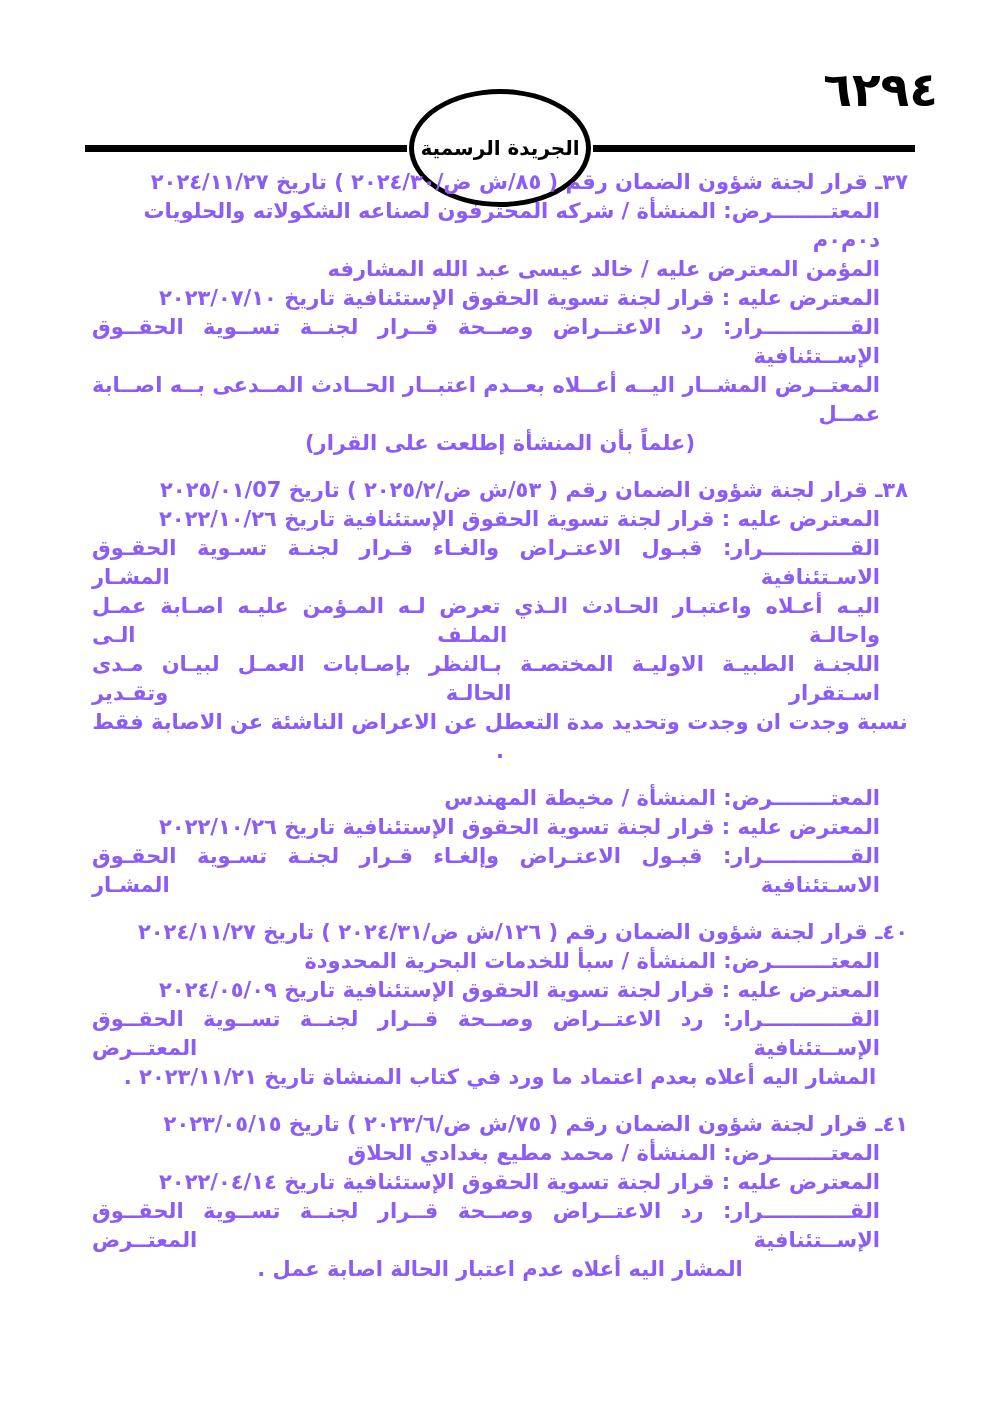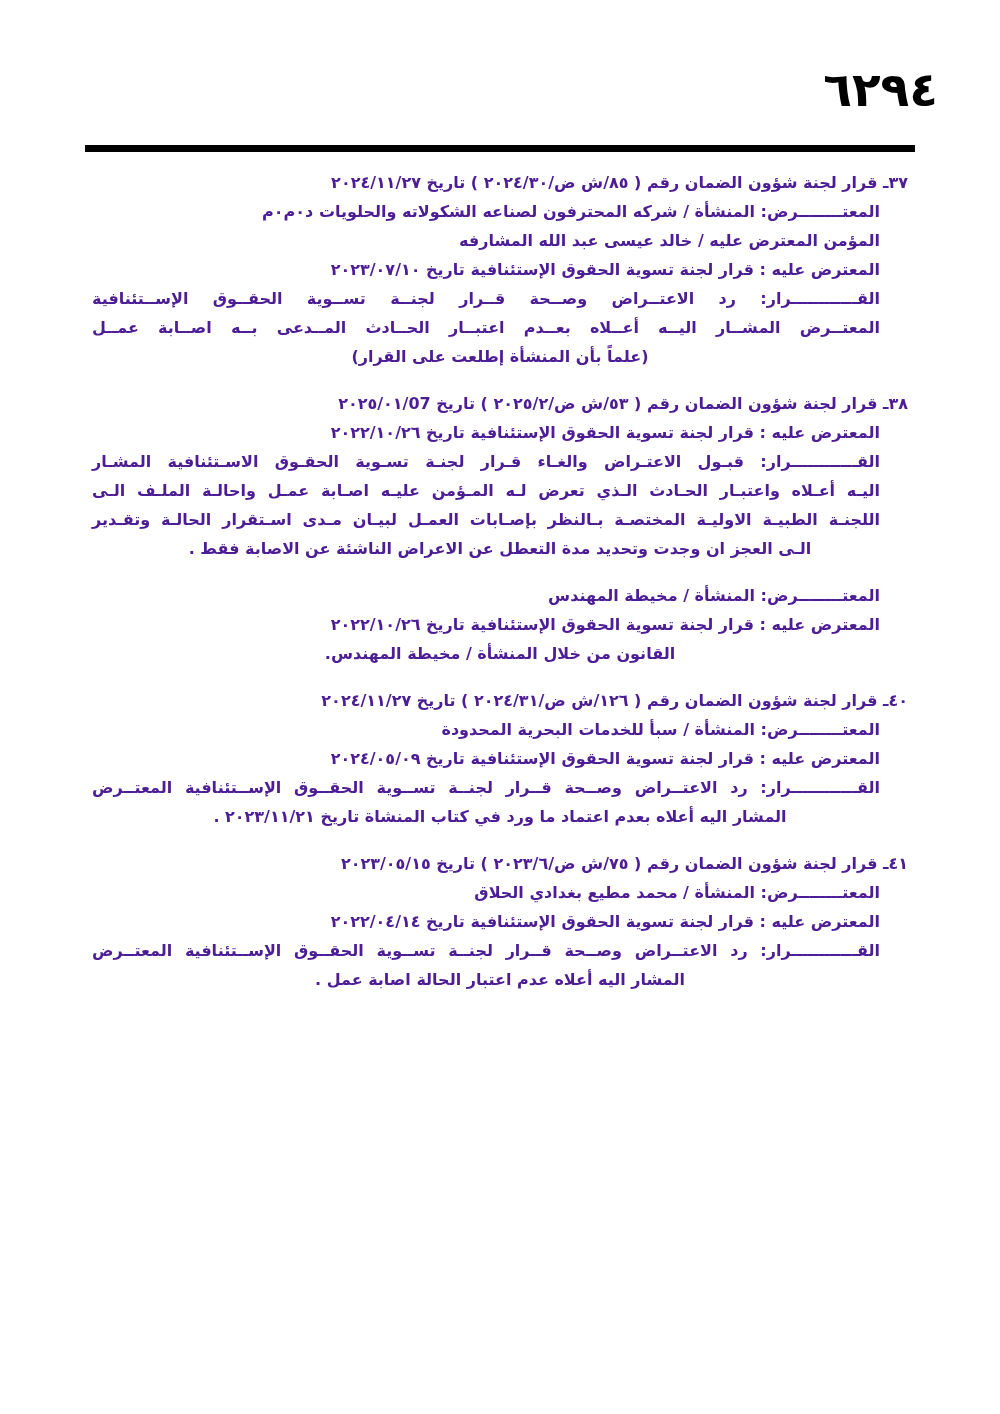--- a/index.html
+++ b/index.html
@@ -65,65 +65,68 @@
     position: absolute;
     top: 168px;
     right: 92px;
     left: 92px;
     direction: rtl;
   }
   .item {
     margin-bottom: 18px;
   }
   .line {
-    font-size: 16px;
+    font-size: 21px;
     line-height: 29px;
     font-weight: 700;
     white-space: normal;
-    color: #4c1d95;
+    color: #8b5cf6;
   }
   .a-first   { text-align: right; }
   .a-right   { text-align: right; padding-right: 28px; }
   .a-justify { text-align: justify; text-align-last: justify; padding-right: 28px; }
   .a-center  { text-align: center; }
 </style>
 </head>
 <body>
 
 <div class="page">
 
   <div class="page-number">٦٢٩٤</div>
 
   <div class="divider">
     <div class="rule"></div>
+    <div class="banner-ellipse">
+      <div class="banner-title">الجريدة الرسمية</div>
+    </div>
     <div class="rule"></div>
   </div>
 
   <div class="content">
       <div class="item">
         <div class="line a-first">٣٧ـ قرار لجنة شؤون الضمان رقم ( ٨٥/ش ض/٢٠٢٤/٣٠ ) تاريخ ٢٠٢٤/١١/٢٧</div>
         <div class="line a-right">المعتــــــــرض:  المنشأة / شركه المحترفون لصناعه الشكولاته والحلويات د٠م٠م</div>
         <div class="line a-right">المؤمن المعترض عليه / خالد عيسى عبد الله المشارفه</div>
         <div class="line a-right">المعترض عليه : قرار لجنة تسوية الحقوق الإستئنافية تاريخ ٢٠٢٣/٠٧/١٠</div>
         <div class="line a-justify">القــــــــــــرار: رد الاعتــراض وصــحة قــرار لجنــة تســوية الحقــوق الإســتئنافية</div>
         <div class="line a-justify">المعتــرض المشــار اليــه أعــلاه بعــدم اعتبــار الحــادث المــدعى بــه اصــابة عمــل</div>
         <div class="line a-center">(علماً بأن المنشأة إطلعت على القرار)</div>
       </div>
       <div class="item">
         <div class="line a-first">٣٨ـ قرار لجنة شؤون الضمان رقم ( ٥٣/ش ض/٢٠٢٥/٢ ) تاريخ ٢٠٢٥/٠١/07</div>
         <div class="line a-right">المعترض عليه : قرار لجنة تسوية الحقوق الإستئنافية تاريخ ٢٠٢٢/١٠/٢٦</div>
         <div class="line a-justify">القــــــــــــرار: قبـول الاعتـراض والغـاء قـرار لجنـة تسـوية الحقـوق الاسـتئنافية المشـار</div>
         <div class="line a-justify">اليـه أعـلاه واعتبـار الحـادث الـذي تعرض لـه المـؤمن عليـه اصـابة عمـل واحالـة الملـف الـى</div>
         <div class="line a-justify">اللجنـة الطبيـة الاوليـة المختصـة بـالنظر بإصـابات العمـل لبيـان مـدى اسـتقرار الحالـة وتقـدير</div>
-        <div class="line a-center">الـى العجز ان وجدت وتحديد مدة التعطل عن الاعراض الناشئة عن الاصابة فقط .</div>
+        <div class="line a-center">نسبة وجدت ان وجدت وتحديد مدة التعطل عن الاعراض الناشئة عن الاصابة فقط .</div>
       </div>
       <div class="item">
         <div class="line a-right">المعتــــــــرض:  المنشأة / مخيطة المهندس</div>
         <div class="line a-right">المعترض عليه : قرار لجنة تسوية الحقوق الإستئنافية تاريخ ٢٠٢٢/١٠/٢٦</div>
-        <div class="line a-center">القانون من خلال المنشأة / مخيطة المهندس.</div>
+        <div class="line a-justify">القــــــــــــرار: قبـول الاعتـراض وإلغـاء قـرار لجنـة تسـوية الحقـوق الاسـتئنافية المشـار</div>
       </div>
       <div class="item">
         <div class="line a-first">٤٠ـ قرار لجنة شؤون الضمان رقم ( ١٢٦/ش ض/٢٠٢٤/٣١ ) تاريخ ٢٠٢٤/١١/٢٧</div>
         <div class="line a-right">المعتــــــــرض:  المنشأة / سبأ للخدمات البحرية المحدودة</div>
         <div class="line a-right">المعترض عليه : قرار لجنة تسوية الحقوق الإستئنافية تاريخ ٢٠٢٤/٠٥/٠٩</div>
         <div class="line a-justify">القــــــــــــرار: رد الاعتــراض وصــحة قــرار لجنــة تســوية الحقــوق الإســتئنافية المعتــرض</div>
         <div class="line a-center">المشار اليه أعلاه بعدم اعتماد ما ورد في كتاب المنشاة تاريخ ٢٠٢٣/١١/٢١ .</div>
       </div>
       <div class="item">
         <div class="line a-first">٤١ـ قرار لجنة شؤون الضمان رقم ( ٧٥/ش ض/٢٠٢٣/٦ ) تاريخ ٢٠٢٣/٠٥/١٥</div>

